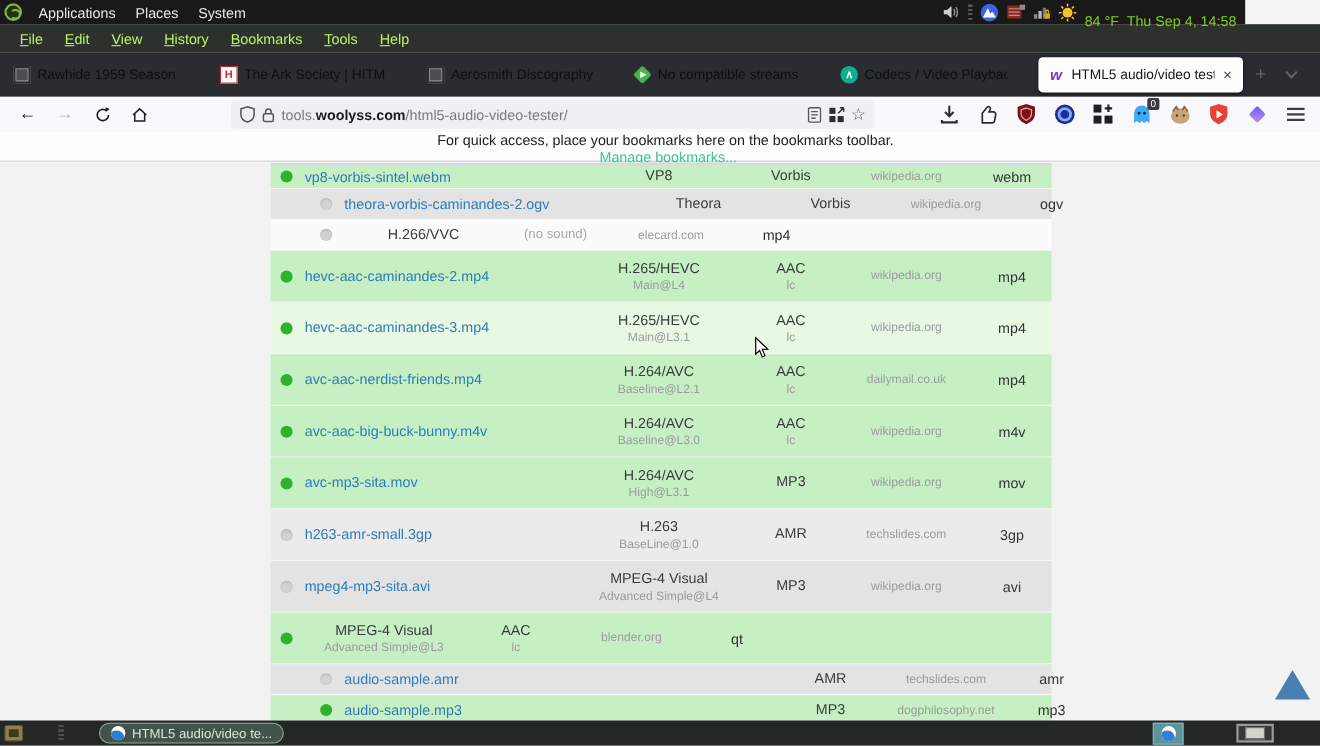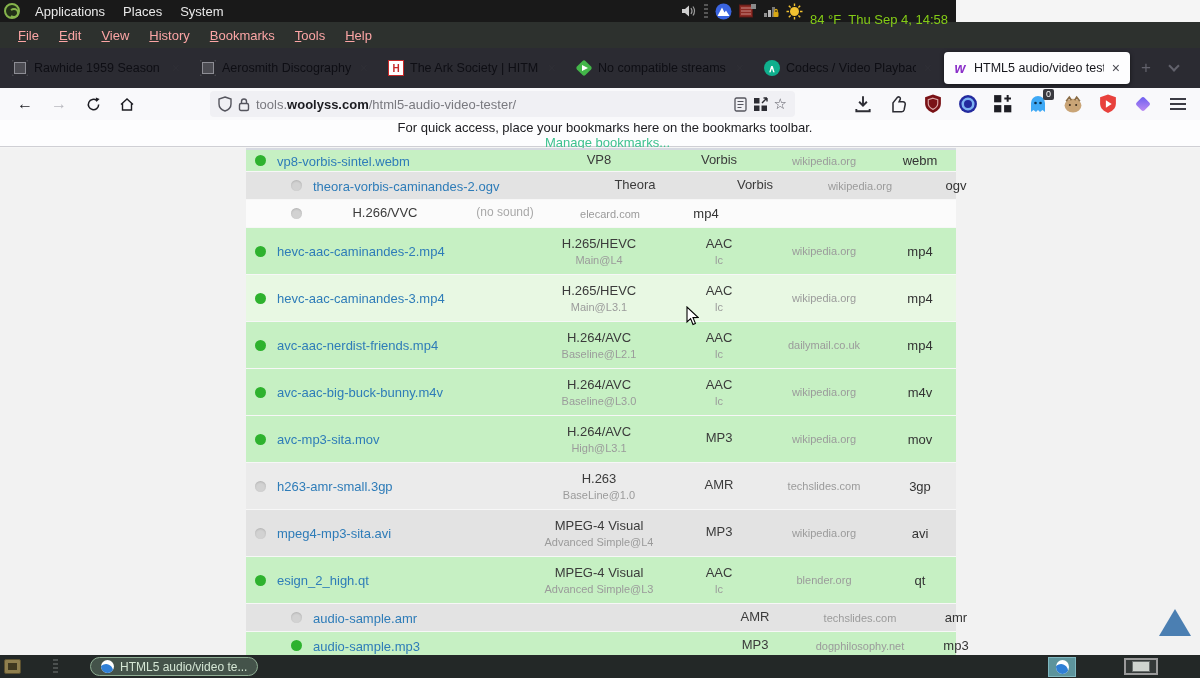--- a/index.html
+++ b/index.html
@@ -1,29 +1,29 @@
 <!DOCTYPE html>
 <html><head>
 <meta charset="utf-8">
 <style>
   * { margin:0; padding:0; box-sizing:border-box; }
   html,body { width:1200px; height:678px; overflow:hidden; font-family:"Liberation Sans", sans-serif; background:#f5f5f5; position:relative; }
 
   
-  .top-panel { position:absolute; top:0; left:0; width:956px; height:22px; background:#191919; display:flex; align-items:center; color:#dedede; font-size:13px; z-index:30; }
+  .top-panel { position:absolute; top:0; left:0; width:1132px; height:22px; background:#191919; display:flex; align-items:center; color:#dedede; font-size:13px; z-index:30; }
   .panel-left { display:flex; align-items:center; padding-left:4px; }
   .distro-logo { width:16px; height:16px; border-radius:50%; border:2px solid #86b44c; background:#223018; position:relative; margin-right:6px; }
   .distro-logo::after { content:""; position:absolute; left:3px; top:3px; width:6px; height:6px; border-radius:50%; border:2px solid #86b44c; border-left-color:transparent; }
   .panel-menu-item { padding:0 9px; color:#e9e9e9; }
   .panel-right { margin-left:auto; display:flex; align-items:center; gap:7px; padding-right:8px; }
   .panel-right .txt { color:#84cc16;margin-top:16px; }
   .grip-dots { width:4px; height:14px; background:repeating-linear-gradient(#555 0 2px, transparent 2px 4px); }
 
   
-  .menubar { position:absolute; top:22px; left:0; width:1200px; height:26px; background:#2d312e; display:flex; align-items:center; padding-left:8px; font-size:13px; color:#fca5a5; }
+  .menubar { position:absolute; top:22px; left:0; width:1200px; height:26px; background:#2d312e; display:flex; align-items:center; padding-left:8px; font-size:13px; color:#bef264; }
   .menubar-item { display:inline-block; padding:0 10px; }
   .menubar-item::first-letter { text-decoration:underline; }
 
   
   .tabbar { position:absolute; top:48px; left:0; width:1200px; height:40px; background:#2b2b32; display:flex; align-items:center; padding:0 4px; }
   .tab { width:186px; height:32px; display:flex; align-items:center; gap:6px; padding:0 8px; font-size:12.5px; color:#0e0e14; border-radius:4px; margin-right:2px; overflow:hidden; flex:0 0 auto; }
   .tab.active { background:#fdfdfe; box-shadow:0 1px 4px rgba(0,0,0,.55); color:#16161c; }
   .tab-title { flex:1; white-space:nowrap; overflow:hidden; }
   .tab-close { color:#2f2f36; font-size:14px; line-height:1; padding:0 2px; }
   .tab.active .tab-close { color:#4a4a52; }
@@ -159,27 +159,27 @@
   </div>
 
 <div class="tabbar" id="tabbar">
 
   <div class="tab">
     <span class="fav fav-tv"></span>
     <span class="tab-title">Rawhide 1959 Season</span>
     <span class="tab-close">×</span>
   </div>
     <div class="tab">
+    <span class="fav fav-hitman"></span>
+    <span class="tab-title">The Ark Society | HITM</span>
+    <span class="tab-close">×</span>
+  </div>
+    <div class="tab">
     <span class="fav fav-tv"></span>
     <span class="tab-title">Aerosmith Discography</span>
-    <span class="tab-close">×</span>
-  </div>
-    <div class="tab">
-    <span class="fav fav-hitman"></span>
-    <span class="tab-title">The Ark Society | HITM</span>
     <span class="tab-close">×</span>
   </div>
     <div class="tab">
     <span class="fav fav-play"></span>
     <span class="tab-title">No compatible streams</span>
     <span class="tab-close">×</span>
   </div>
     <div class="tab">
     <span class="fav fav-codec"></span>
     <span class="tab-title">Codecs / Video Playbac</span>
@@ -451,21 +451,20 @@
           <div class="codec-main">MP3</div>
           <div class="codec-sub"></div>
         </div>
     <div class="c-source">wikipedia.org</div>
     <div class="c-container">avi</div>
   </div>
       <div class="row bg-green row-l">
     <div class="c-dot">
           <span class="dot dot-green"></span>
         </div>
-    <div class="c-file"><a href="#" class="file-link">esign_2_high.qt</a></div>
     <div class="c-video">
           <div class="codec-main">MPEG-4 Visual</div>
           <div class="codec-sub">Advanced Simple@L3</div>
         </div>
     <div class="c-audio">
           <div class="codec-main">AAC</div>
           <div class="codec-sub">lc</div>
         </div>
     <div class="c-source">blender.org</div>
     <div class="c-container">qt</div>

